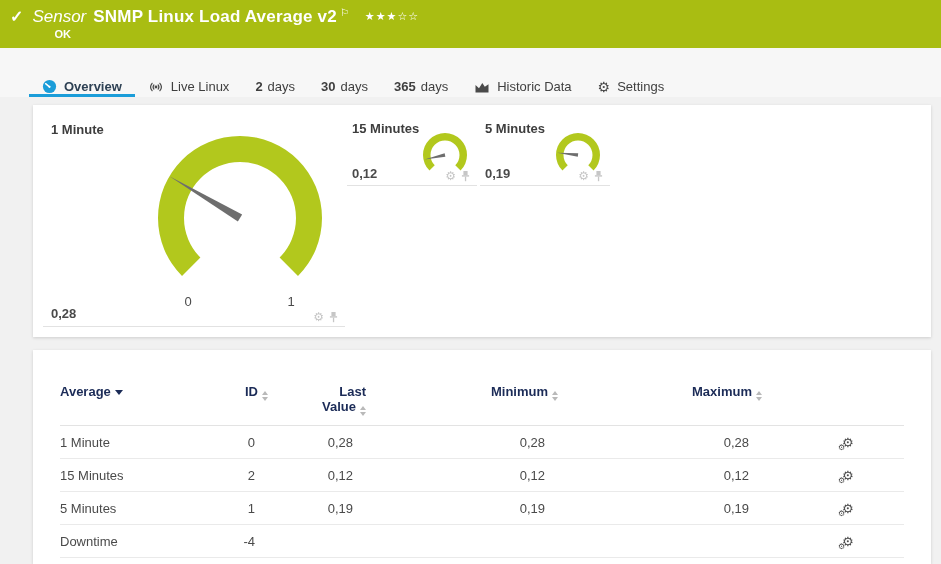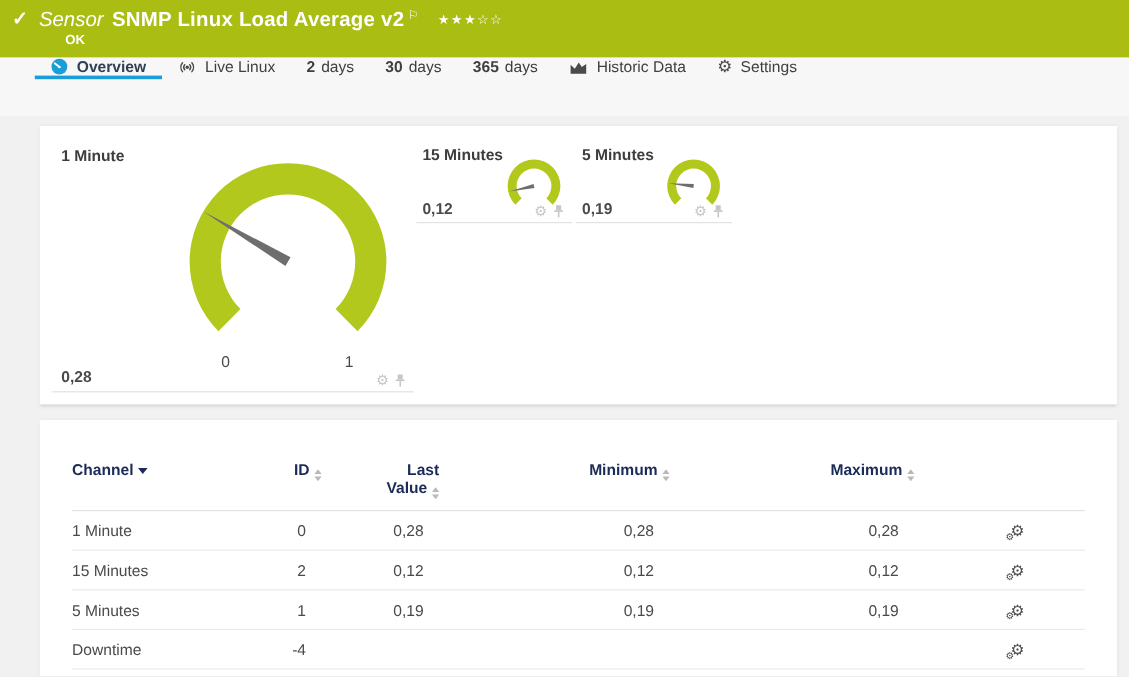--- a/index.html
+++ b/index.html
@@ -12,21 +12,21 @@
   .check-icon { font-size:16px; font-weight:bold; line-height:18px; margin-top:1px; }
   .header-text { margin-left:9px; }
   .title-line { display:flex; align-items:baseline; }
   .kicker { font-style:italic; font-size:17px; }
   .page-title { font-weight:bold; font-size:17px; margin-left:7px; letter-spacing:.2px;text-align:right; }
   .flag-icon { font-size:10px; margin-left:3px; position:relative; top:-6px; font-family:"DejaVu Sans",sans-serif; cursor:pointer; }
   .stars { margin-left:16px; font-size:11px; letter-spacing:1px; position:relative; top:-2px; font-family:"DejaVu Sans",sans-serif; cursor:pointer; }
   .status-badge { font-size:11px; font-weight:bold; margin-left:22px; margin-top:1px; }
 
   
-  .tab-bar { height:49px; background:#f7f7f7; display:flex; align-items:flex-start; padding-left:29px; }
+  .tab-bar { height:49px; background:#f7f7f7; display:flex; align-items:flex-end; padding-left:29px; }
   .tab { display:flex; align-items:center; gap:7px; padding:0 13px; font-size:13px; color:#3f3f3f; border-bottom:3px solid transparent; cursor:pointer; white-space:nowrap; }
   .tab.active { border-bottom-color:var(--accent,#1b9dd9); color:#2e4154; font-weight:bold; }
   .tab b { font-weight:bold; margin-right:-2px; }
   .tab-icon { display:inline-flex; align-items:center; }
   .glyph-gear { font-family:"DejaVu Sans",sans-serif; font-size:14px; color:#4a4a4a; line-height:1; }
 
   
   .content { padding:8px 10px 0 33px; }
   .panel { background:#fff; box-shadow:0 1px 3px rgba(0,0,0,.15); }
   .gauge-panel { position:relative; height:232px; }
@@ -184,21 +184,21 @@
                 <rect x="1.9" y="5.2" width="7.2" height="1.4" fill="#c6c6c6"></rect>
                 <rect x="4.9" y="6.6" width="1.3" height="4.6" fill="#c6c6c6"></rect>
               </svg>
             </span>
           </div>
         </div>
       </section>
     <section class="panel table-panel">
       <div id="channel-table">
           <div class="t-row t-head">
-            <div class="th c0"><span>Channel</span><span class="sort">
+            <div class="th c0"><span>Average</span><span class="sort">
                 <i class="tri-dn-a"></i>
               </span></div>
             <div class="th c1 cR"><span>ID</span><span class="sort">
                 <i class="tri-up"></i>
                 <i class="tri-dn"></i>
               </span></div>
             <div class="th c2 cR"><span>Last<br>Value</span><span class="sort">
                 <i class="tri-up"></i>
                 <i class="tri-dn"></i>
               </span></div>

